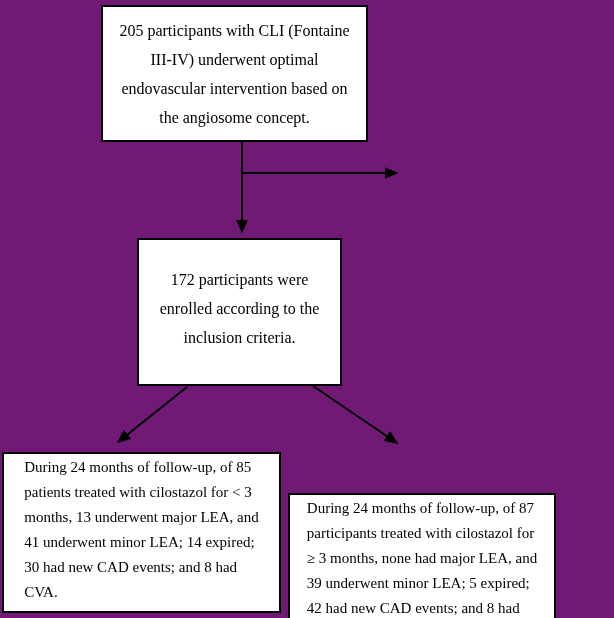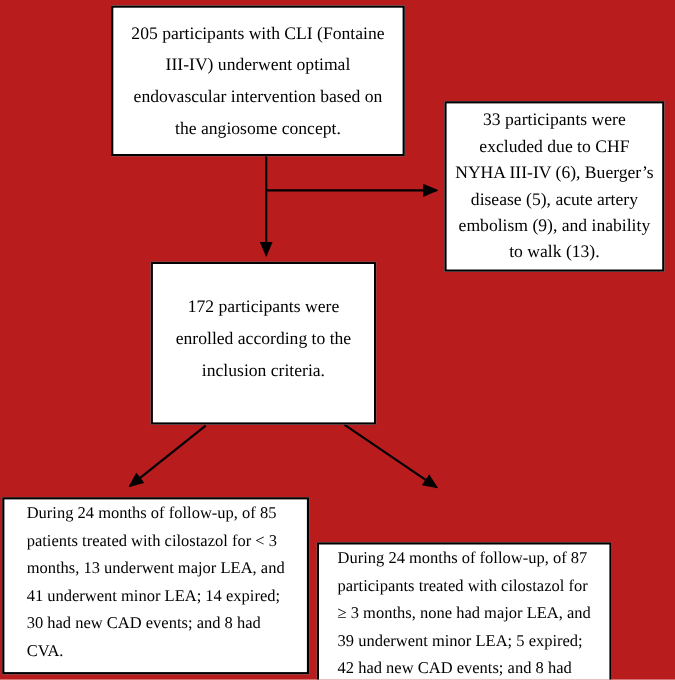--- a/index.html
+++ b/index.html
@@ -4,21 +4,21 @@
 <style>
   html, body {
     margin: 0;
     padding: 0;
     background: #ffffff;
   }
   .stage {
     position: relative;
     width: 614px;
     height: 618px;
-    background: #b91c1c;
+    background: #701a75;
     font-family: "Liberation Serif", "DejaVu Serif", serif;
     color: #000000;
     overflow: hidden;
   }
   .connector-layer {
     position: absolute;
     left: 0;
     top: 0;
     width: 614px;
     height: 618px;
@@ -85,28 +85,20 @@
     <line class="edge" x1="313" y1="386" x2="397" y2="443" marker-end="url(#ah)"></line>
   </svg>
 
   <div class="node node-screened">
     <span class="txt">205 participants with CLI (Fontaine
 III-IV) underwent optimal
 endovascular intervention based on
 the angiosome concept.</span>
   </div>
 
-  <div class="node node-excluded">
-    <span class="txt">33 participants were
-excluded due to CHF
-NYHA III-IV (6), Buerger’s
-disease (5), acute artery
-embolism (9), and inability
-to walk (13).</span>
-  </div>
 
   <div class="node node-enrolled">
     <span class="txt">172 participants were
 enrolled according to the
 inclusion criteria.</span>
   </div>
 
   <div class="node node-outcome node-short">
     <span class="txt">During 24 months of follow-up, of 85
 patients treated with cilostazol for &lt; 3

